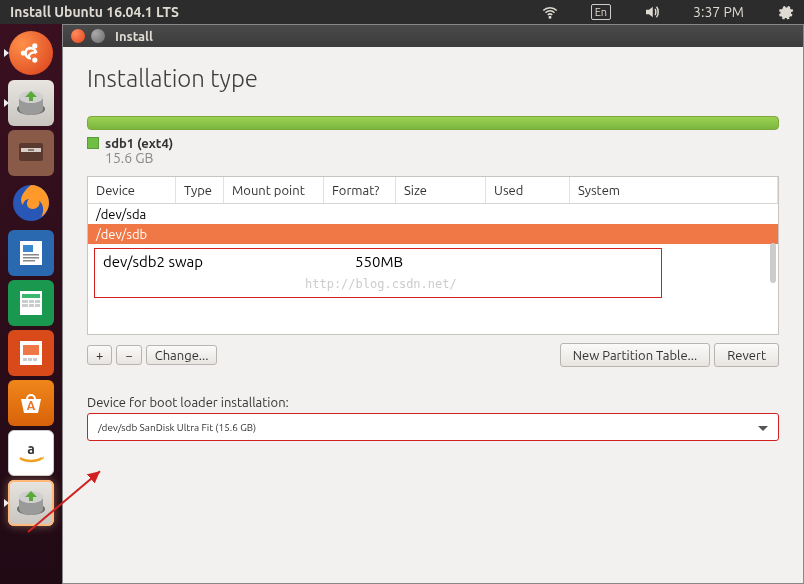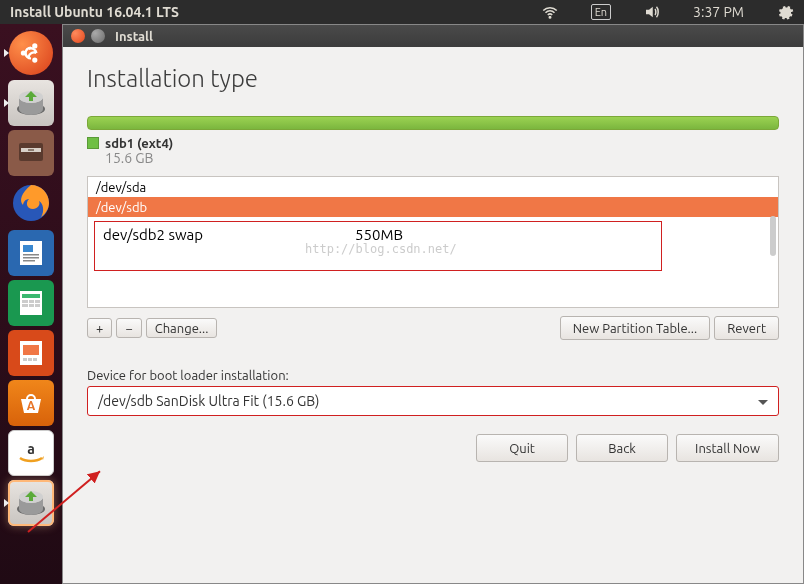--- a/index.html
+++ b/index.html
@@ -51,21 +51,21 @@
 .ov-col1 { width:172px; } .ov-col2 { width:42px; text-align:center; } .ov-col3 { width:38px; text-align:center; } .ov-col4 { width:100px; }
 .watermark { position:absolute; font-size:12px; color:#ccc; font-family:monospace; }
 
 .btns-row { display:flex; gap:4px; margin-top:8px; align-items:center; }
 .btn { background: linear-gradient(180deg,#fafafa,#e8e4e0); border:1px solid #b8b4b0; border-radius:3px; padding:4px 12px; font-size:13px; color:#333; cursor:pointer; }
 .btn.small { padding:2px 8px; }
 .spacer { flex:1; }
 
 .field-label { font-size:13px; color:#333; margin-top:28px; margin-bottom:4px; }
 .select { border:1px solid #d02020; background:#fff; border-radius:3px; display:flex; align-items:center; padding:6px 10px; position:relative; }
-.select .val { font-size:14px; color:#333; }
+.select .val { font-size:10px; color:#333; }
 .select .caret { margin-left:auto; }
 
 .footer-btns { display:flex; justify-content:flex-end; gap:8px; margin-top:18px; }
 .footer-btns .btn { min-width:92px; padding:6px 18px; }
 
 .arrow-svg { position:absolute; left:18px; top:460px; width:100px; height:80px; pointer-events:none; z-index:50; }
 
 .scroll-indicator { position:absolute; right:2px; top:30%; width:6px; height:40px; background:#ccc; border-radius:3px; }
 </style>
 </head>
@@ -219,36 +219,45 @@
     <h1>Installation type</h1>
 
     <div class="progress"></div>
     <div class="part-label">
       <span class="swatch"></span>
       <strong>sdb1 (ext4)</strong>
     </div>
     <div class="part-sub">15.6 GB</div>
 
     <div class="table-wrap">
+      <div class="thead">
+        <div class="col-device">Device</div>
+        <div class="col-type">Type</div>
+        <div class="col-mount">Mount point</div>
+        <div class="col-format">Format?</div>
+        <div class="col-size">Size</div>
+        <div class="col-used">Used</div>
+        <div class="col-system">System</div>
+      </div>
       <div class="tbody">
         <div class="trow">
           <span>/dev/sda</span>
         </div>
         <div class="trow sel">
           <span>/dev/sdb</span>
         </div>
 
         <div class="overlay-box overlay1">
           <div>
             <span class="ov-col1"><span>dev/sdb2</span>&nbsp;<span>swap</span></span>
             <span class="ov-col2"></span>
               <span class="ov-col3"></span>
             <span class="ov-col4">550MB</span>
           </div>
-          <span class="watermark" style="top:20px; left:210px;">http://blog.csdn.net/</span>
+          <span class="watermark" style="top:28px; left:210px;">http://blog.csdn.net/</span>
         </div>
         <div class="scroll-indicator"></div>
       </div>
     </div>
 
     <div class="btns-row">
       <button class="btn small">+</button>
       <button class="btn small">−</button>
       <button class="btn small">Change...</button>
       <div class="spacer"></div>
@@ -259,25 +268,20 @@
     <div class="field-label">Device for boot loader installation:</div>
     <div class="select">
       <span class="val">/dev/sdb   SanDisk Ultra Fit (15.6 GB)</span>
       <span class="caret">
         <svg width="10" height="6" viewBox="0 0 10 6">
             <path d="M0 0l5 5 5-5z" fill="#555"></path>
           </svg>
       </span>
     </div>
 
-    <div class="footer-btns">
-      <button class="btn">Quit</button>
-      <button class="btn">Back</button>
-      <button class="btn">Install Now</button>
-    </div>
   </div>
 </div>
 
 <svg class="arrow-svg" viewBox="0 0 120 100">
   <defs>
       <marker id="ah" markerWidth="8" markerHeight="8" refX="6" refY="3" orient="auto">
         <path d="M0 0L6 3L0 6z" fill="#d02020"></path>
       </marker>
     </defs>
   <line x1="10" y1="90" x2="100" y2="14" stroke="#d02020" stroke-width="2.5" marker-end="url(#ah)"></line>

